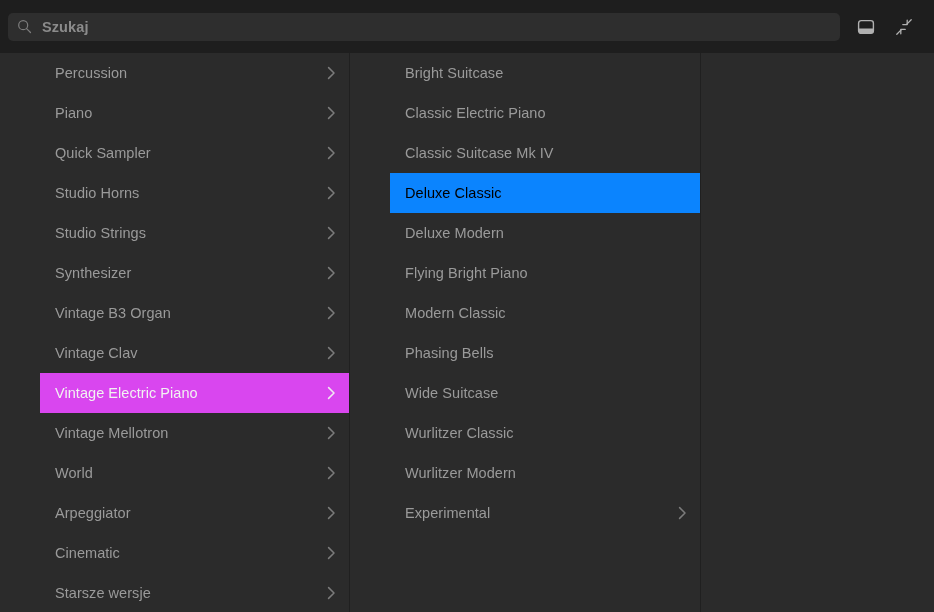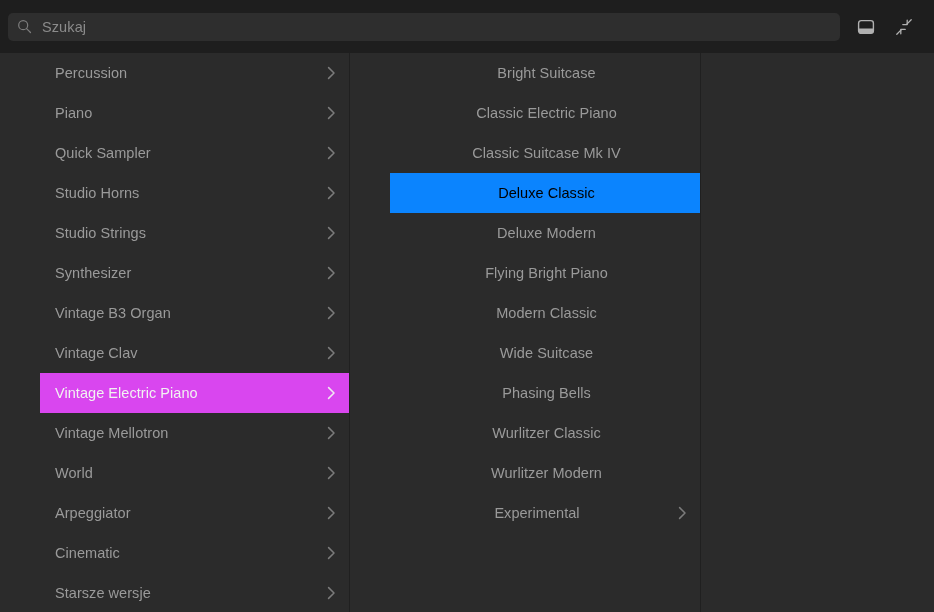--- a/index.html
+++ b/index.html
@@ -59,20 +59,21 @@
     flex: 1 1 auto;
     background: transparent;
     border: none;
     outline: none;
     color: #d8d8d8;
     font-family: "Liberation Sans", sans-serif;
     font-size: 14.5px;
     letter-spacing: 0.1px;
     height: 40px;
     line-height: 26px;
+    font-weight: bold;
   }
   .search-input::placeholder { color: #8b8b8b; }
 
   .topbar-buttons {
     flex: 0 0 auto;
     display: flex;
     align-items: center;
     gap: 14px;
     padding-right: 4px;
   }
@@ -110,21 +111,20 @@
   .col-categories {
     flex: 0 0 310px;
     width: 310px;
     border-right: 1px solid #202020;
   }
 
   .col-patches {
     flex: 0 0 311px;
     width: 311px;
     border-right: 1px solid #202020;
-    text-align: center;
   }
 
   .col-detail {
     flex: 1 1 auto;
     background: #2b2b2b;
   }
 
   .list {
     position: relative;
     padding-top: 0px;
@@ -317,24 +317,24 @@
           <div class="row">
             <span class="row-label">Deluxe Modern</span>
           </div>
           <div class="row">
             <span class="row-label">Flying Bright Piano</span>
           </div>
           <div class="row">
             <span class="row-label">Modern Classic</span>
           </div>
           <div class="row">
+            <span class="row-label">Phasing Bells</span>
+          </div>
+          <div class="row">
             <span class="row-label">Wide Suitcase</span>
-          </div>
-          <div class="row">
-            <span class="row-label">Phasing Bells</span>
           </div>
           <div class="row">
             <span class="row-label">Wurlitzer Classic</span>
           </div>
           <div class="row">
             <span class="row-label">Wurlitzer Modern</span>
           </div>
           <div class="row">
             <span class="row-label">Experimental</span>
             <svg class="chev" viewBox="0 0 11 16" fill="none" xmlns="http://www.w3.org/2000/svg">

